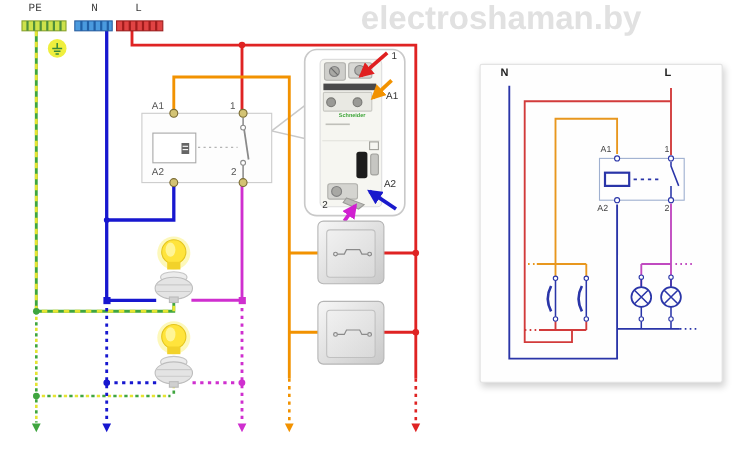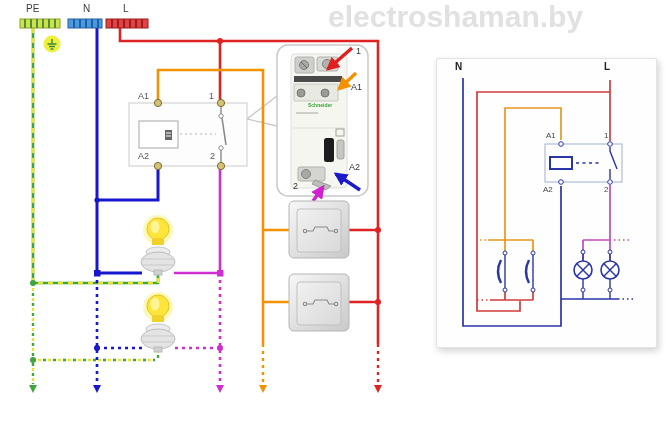--- a/index.html
+++ b/index.html
@@ -4,21 +4,21 @@
 <style>
   html,body{margin:0;padding:0;background:#ffffff;}
   #stage{position:relative;width:670px;height:433px;background:#ffffff;overflow:hidden;
          font-family:"Liberation Sans",sans-serif;}
   #watermark{position:absolute;left:328px;top:0px;width:345px;font-size:30px;font-weight:bold;
              color:#e1e1e1;letter-spacing:0px;z-index:1;}
   #panel-card{position:absolute;left:436px;top:58px;width:219px;height:288px;background:#fefefe;
               border:1px solid #e3e3e3;border-radius:2px;box-shadow:2px 3px 7px rgba(0,0,0,0.18);z-index:2;}
   svg.layer{position:absolute;left:0;top:0;z-index:3;}
   .lbl{position:absolute;z-index:4;color:#444;}
-  .bus-lbl{font-size:10px;color:#3a3a3a;}
+  .bus-lbl{font-size:10px;color:#3a3a3a;font-family:Liberation Mono, monospace;}
   .relay-lbl{font-size:9px;color:#555;}
   .photo-lbl{font-size:9px;color:#333;}
   .panel-bus-lbl{font-size:10px;color:#222;font-weight:bold;}
   .panel-relay-lbl{font-size:8px;color:#444;}
   .brand-lbl{font-size:5px;color:#3aa335;font-weight:bold;}
 </style>
 </head>
 <body>
 
 <div id="stage">

